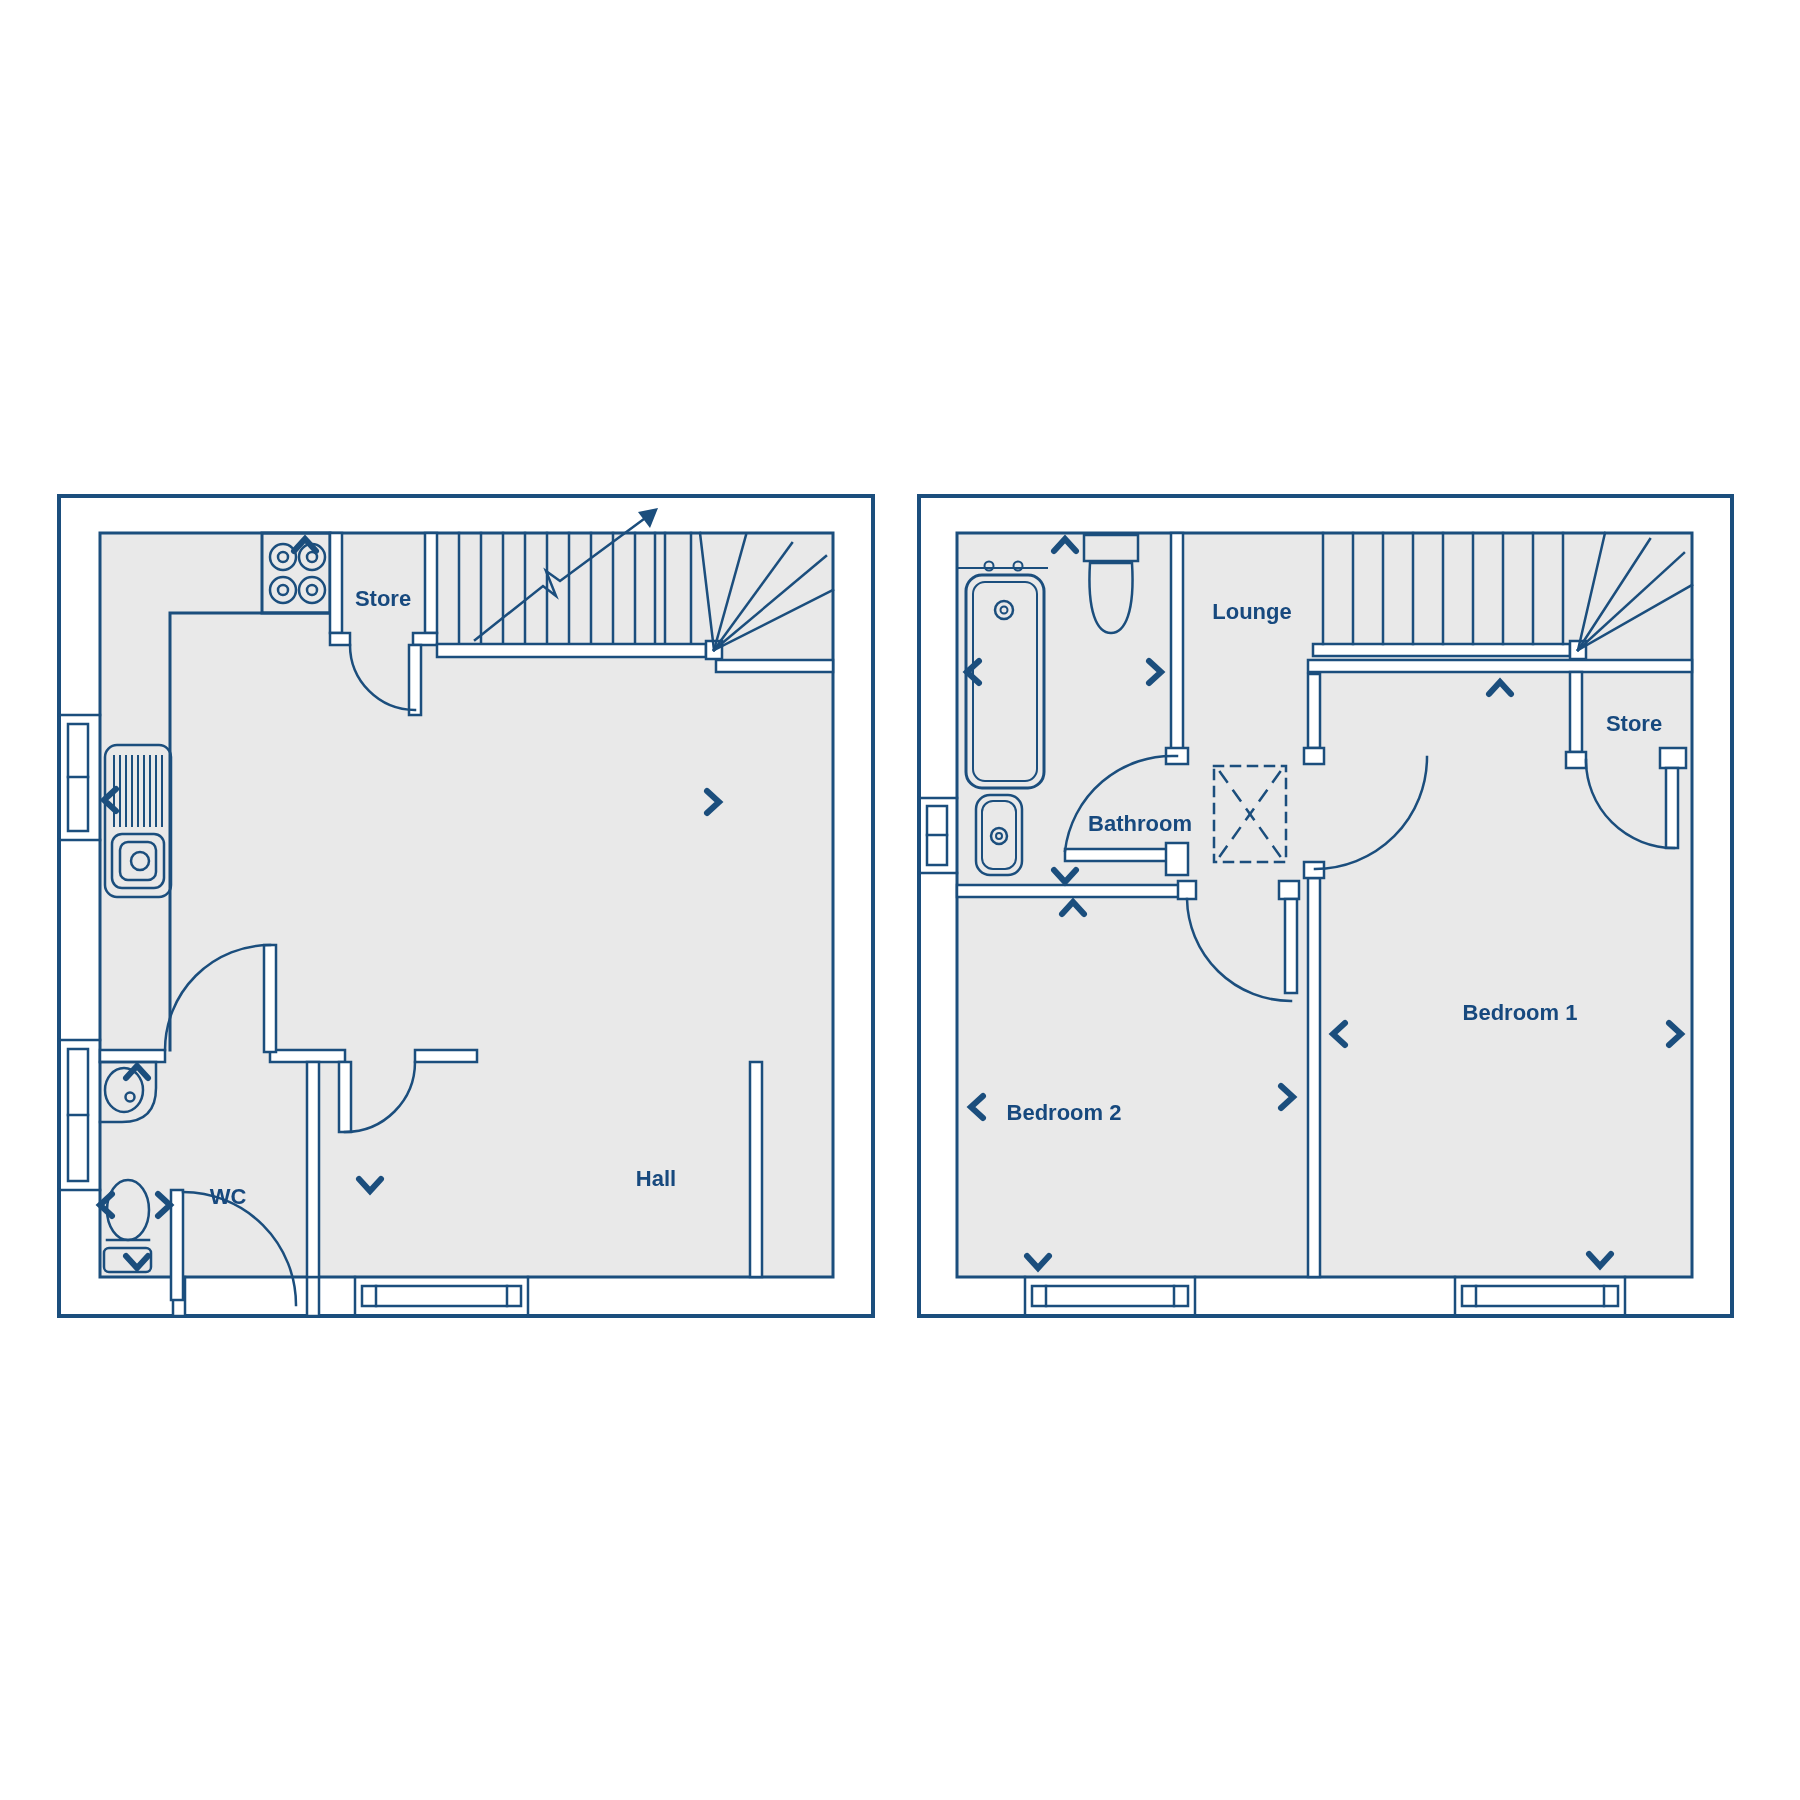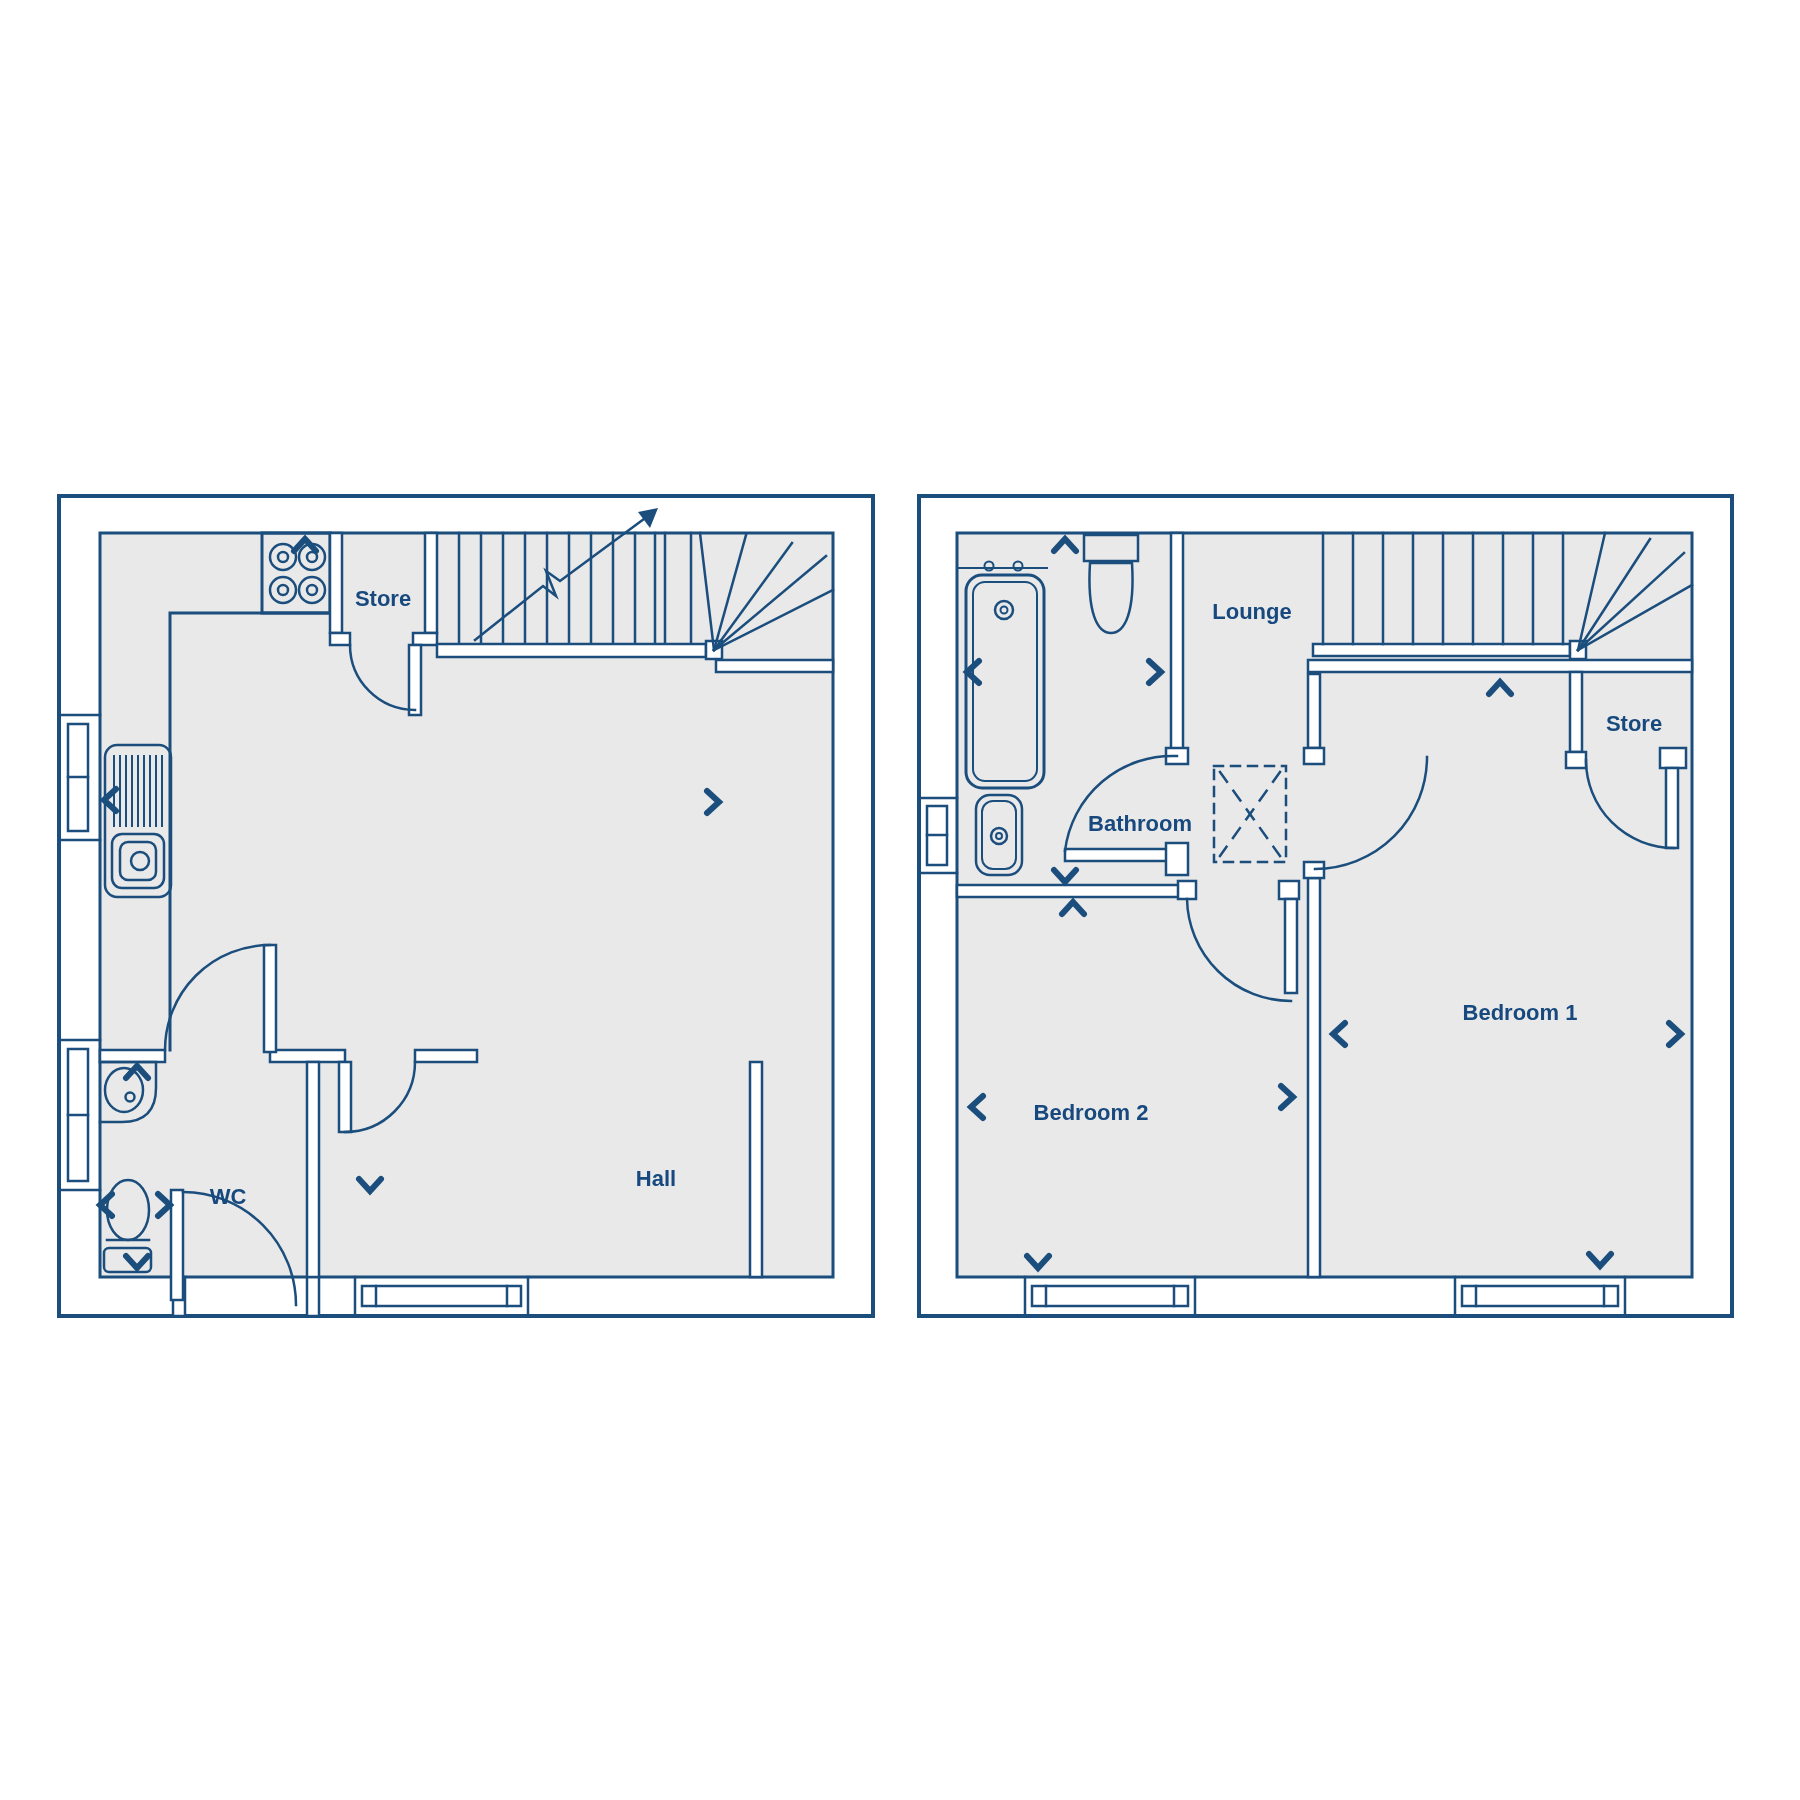--- a/index.html
+++ b/index.html
@@ -286,16 +286,16 @@
     </g>
   </g>
 </svg>
 
 <div class="label" style="left:383px;top:592px">Store</div>
 <div class="label" style="left:228px;top:1190px">WC</div>
 <div class="label" style="left:656px;top:1172px">Hall</div>
 <div class="label" style="left:1140px;top:817px">Bathroom</div>
 <div class="label" style="left:1252px;top:605px">Lounge</div>
 <div class="label" style="left:1634px;top:717px">Store</div>
-<div class="label" style="left:1091px;top:1106px">Bedroom 2</div>
+<div class="label" style="left:1064px;top:1106px">Bedroom 2</div>
 <div class="label" style="left:1520px;top:1006px">Bedroom 1</div>
 
 </div>
 
 </body></html>

